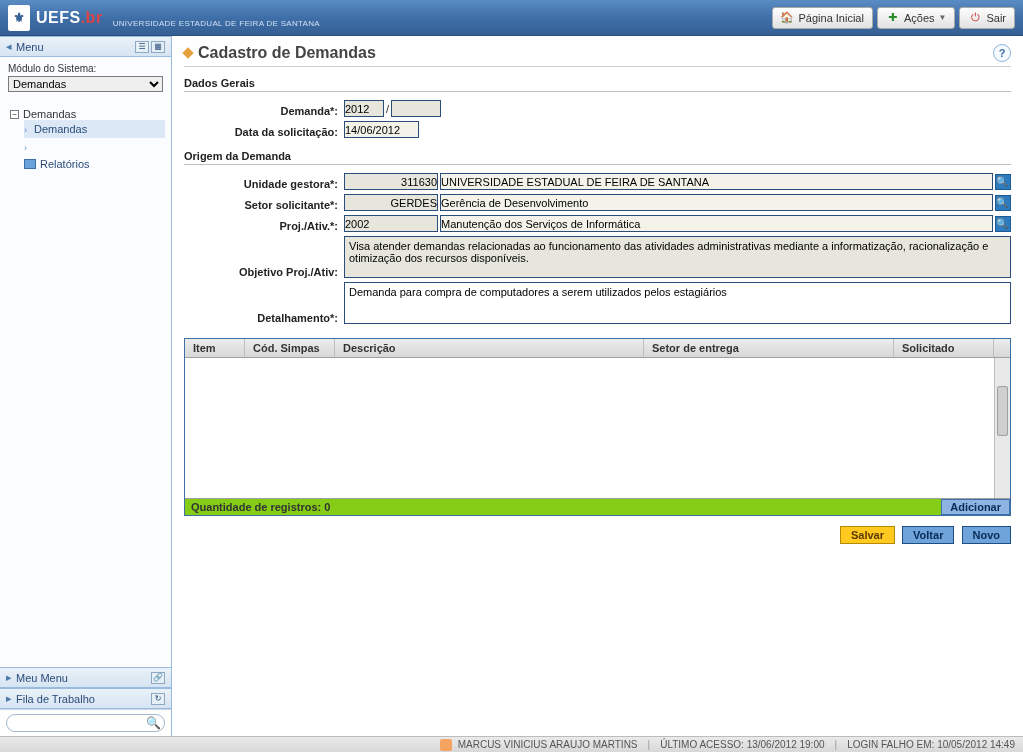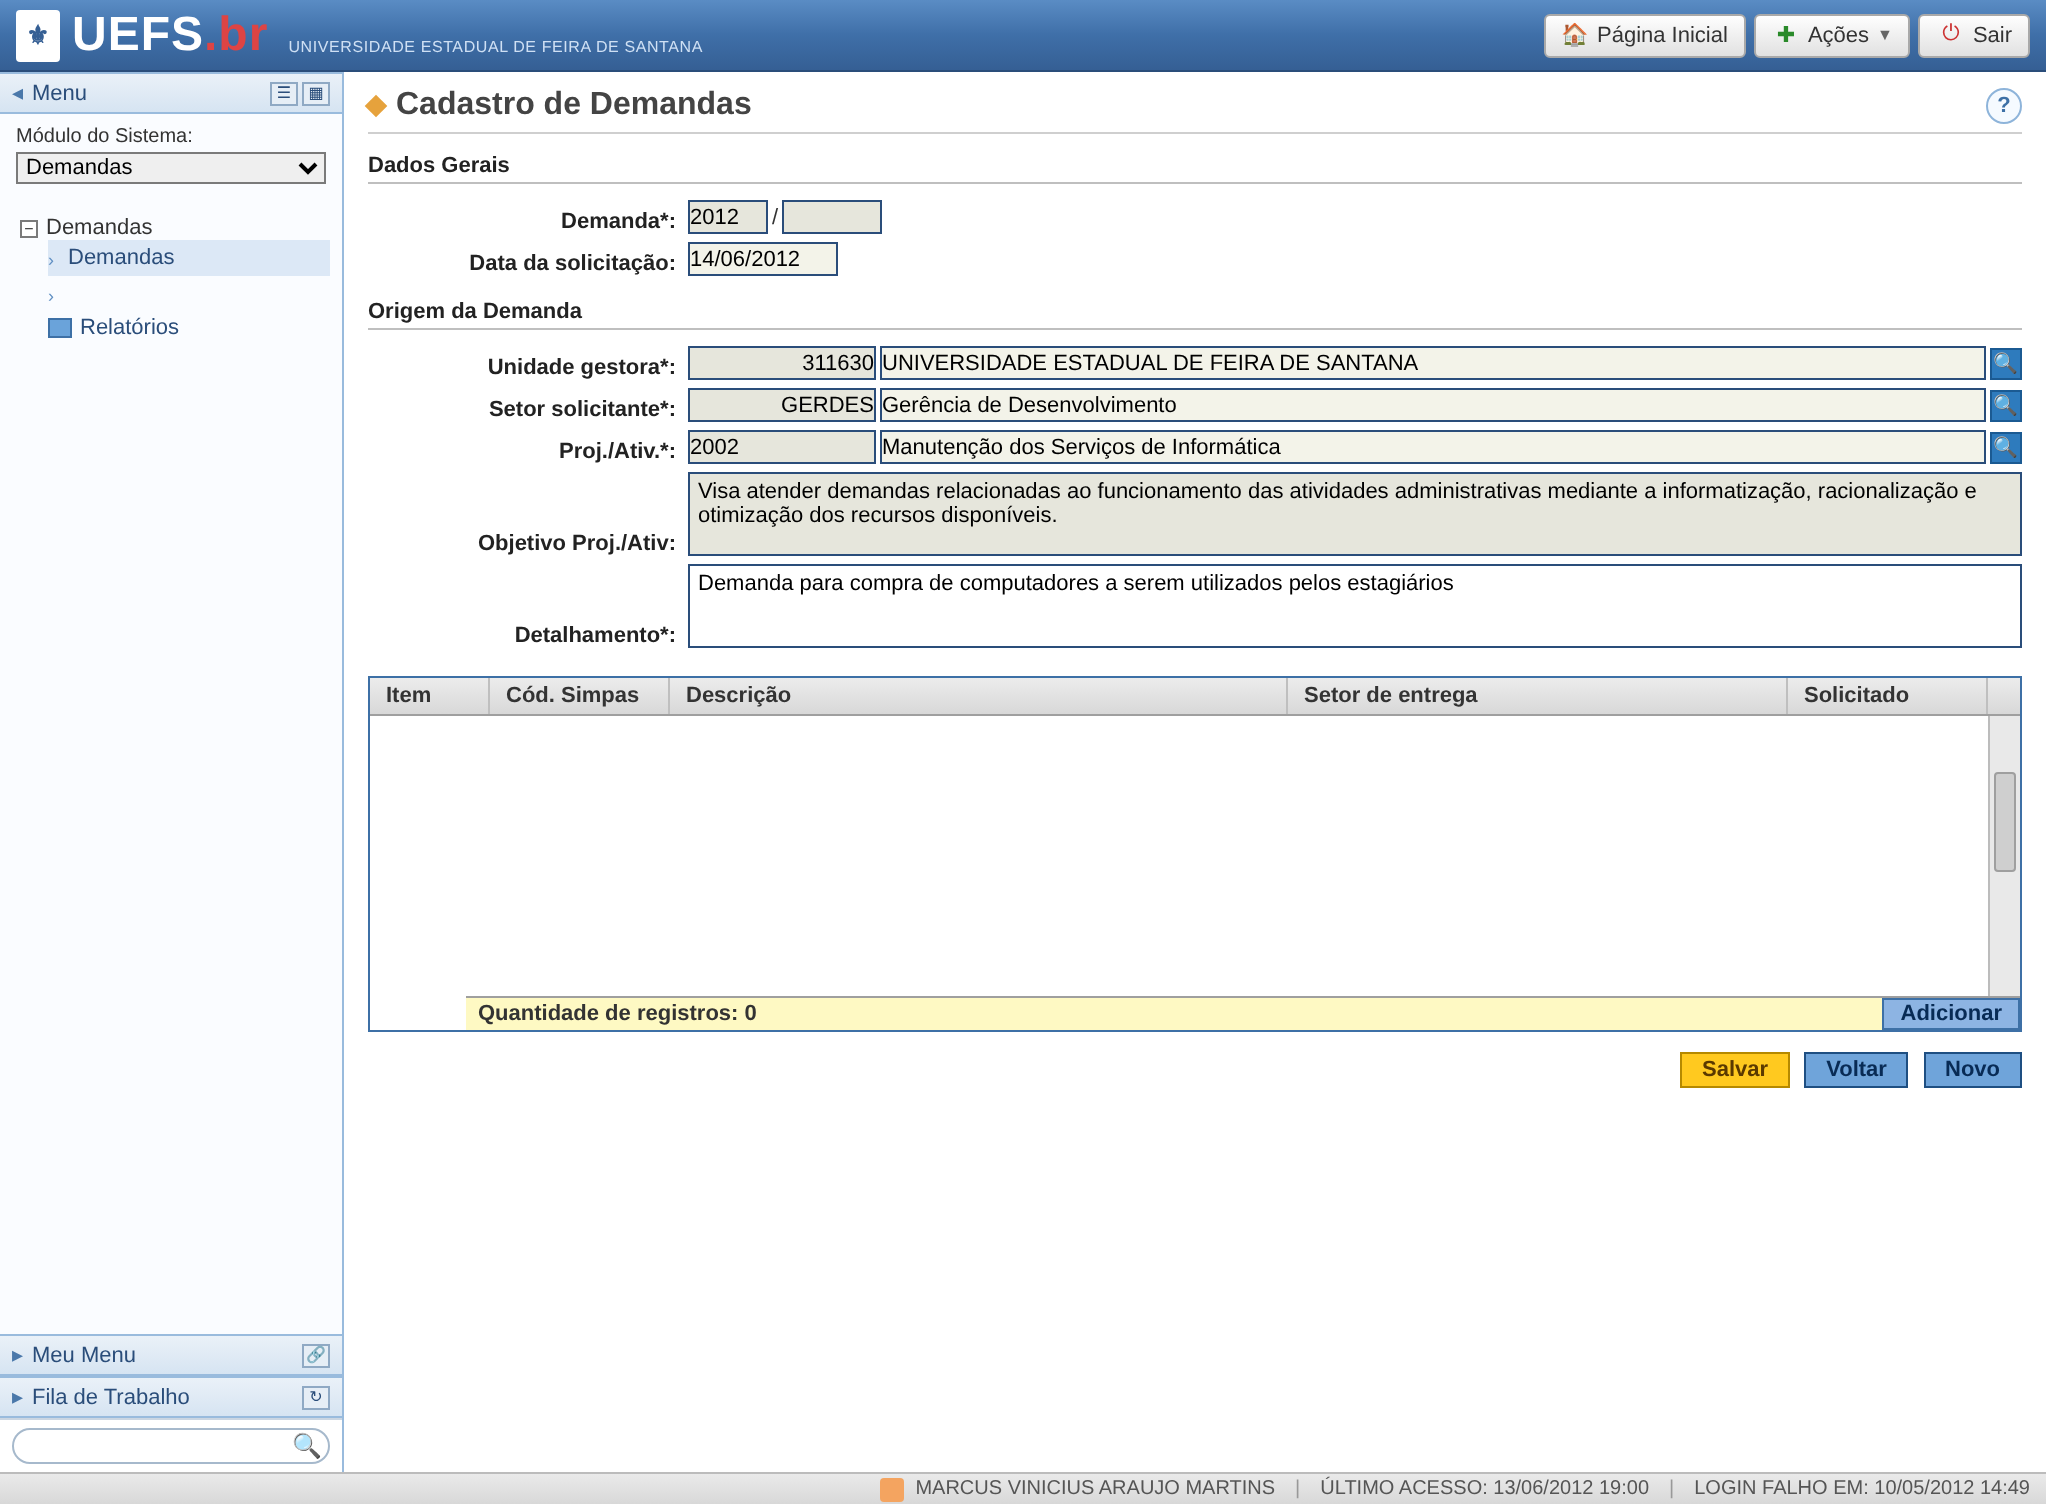--- a/index.html
+++ b/index.html
@@ -2,21 +2,21 @@
 <html><head>
 <meta charset="utf-8">
 <style>
 * { box-sizing: border-box; margin: 0; padding: 0; }
 body { font-family: Verdana, Arial, sans-serif; font-size: 11px; color: #333; background: #fff; width: 1023px; height: 752px; overflow: hidden; }
 
 
 .header { height: 36px; background: linear-gradient(to bottom, #5a8cc4 0%, #3f6fa8 50%, #355f94 100%); display: flex; align-items: center; padding: 0 8px; border-bottom: 1px solid #2a4d7a; }
 .logo-area { display: flex; align-items: center; gap: 6px; color: #fff; }
 .logo-icon { width: 22px; height: 26px; background: #fff; border-radius: 2px; display: flex; align-items: center; justify-content: center; font-size: 13px; color: #355f94; font-weight: bold; }
-.logo-text { font-size: 24px; font-weight: bold; letter-spacing: 0.5px; }
+.logo-text { font-size: 16px; font-weight: bold; letter-spacing: 0.5px; }
 .logo-text .br { color: #d44; font-weight: bold; }
 .logo-sub { font-size: 8px; color: #cfe0f4; letter-spacing: 0.3px; margin-left: 4px; margin-top: 12px; }
 .header-spacer { flex: 1; }
 .header-btn { background: linear-gradient(to bottom, #fefefe, #e1e1e1); border: 1px solid #a9a9a9; border-radius: 3px; padding: 3px 8px; font-size: 11px; cursor: pointer; display: inline-flex; align-items: center; gap: 4px; margin-left: 4px; color: #333; }
 .icn { width: 14px; height: 14px; display: inline-block; }
 
 
 .layout { display: flex; height: calc(752px - 36px - 16px); }
 
 
@@ -71,21 +71,21 @@
 .col-item { width: 60px; }
 .col-cod { width: 90px; }
 .col-desc { flex: 1; }
 .col-setor { width: 250px; }
 .col-sol { width: 100px; }
 .col-scroll { width: 16px; border-right: none !important; }
 .items-body { height: 140px; background: #fff; position: relative; display: flex; }
 .items-body-inner { flex: 1; }
 .items-scroll { width: 16px; background: #e9e9e9; border-left: 1px solid #bcbcbc; position: relative; }
 .items-scroll .thumb { position: absolute; top: 20%; left: 2px; right: 2px; height: 50px; background: #cfcfcf; border: 1px solid #9f9f9f; border-radius: 2px; }
-.items-footer { display: flex; background: #fef9c3; border-top: 1px solid #9f9f9f; font-size: 11px; align-items: center; margin-left: 48px; }
+.items-footer { display: flex; background: #84cc16; border-top: 1px solid #9f9f9f; font-size: 11px; align-items: center; }
 .items-footer .label { padding: 2px 6px; font-weight: bold; }
 .items-footer .spacer { flex: 1; }
 .btn-add { background: #8db4e3; border: 1px solid #3d70a6; padding: 1px 8px; cursor: pointer; font-weight: bold; font-size: 11px; color: #082b55; }
 
 .action-row { text-align: right; margin-top: 10px; }
 .btn { padding: 2px 10px; font-size: 11px; font-weight: bold; border: 1px solid #1e4f82; cursor: pointer; margin-left: 4px; }
 .btn.save { background: #ffc91f; color: #5a3900; border-color: #b58900; }
 .btn.blue { background: #6fa4da; color: #082b55; }
 
 

